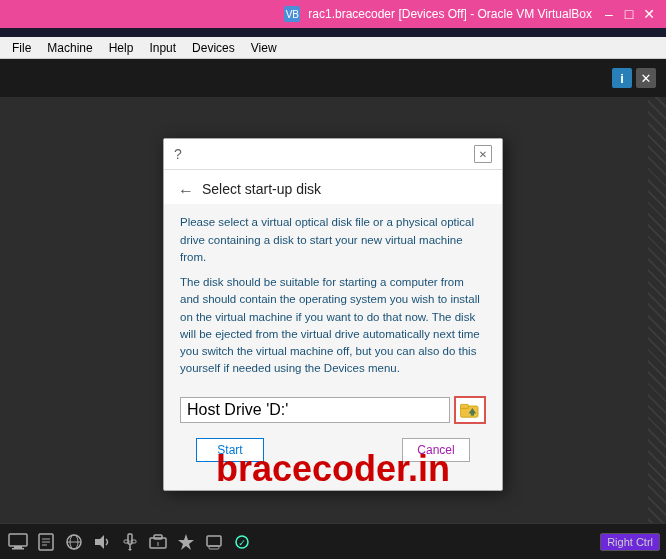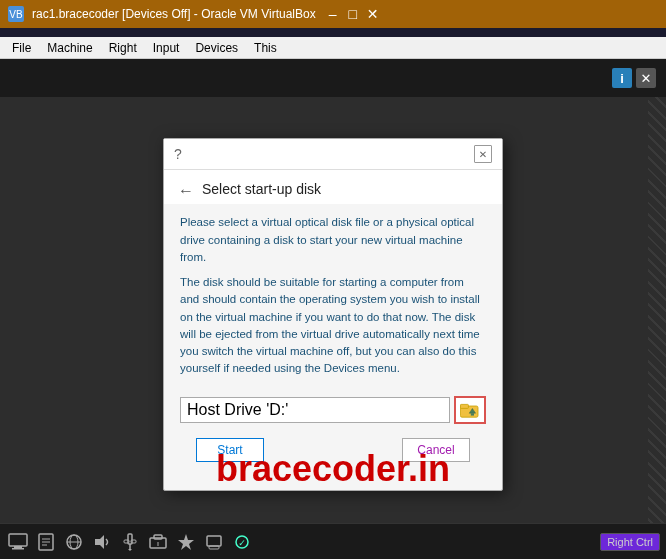--- a/index.html
+++ b/index.html
@@ -8,27 +8,28 @@
       height: 559px;
       overflow: hidden;
       font-family: 'Segoe UI', Tahoma, Geneva, Verdana, sans-serif;
       font-size: 12px;
       background: #1a1a2e;
       position: relative;
     }
 
     
     #title-bar {
-      background: #a16207;
+      background: #ec4899;
       color: white;
       height: 28px;
       display: flex;
       align-items: center;
       padding: 0 8px;
       gap: 8px;
+      justify-content: flex-end;
     }
     #title-bar-icon {
       width: 16px;
       height: 16px;
       background: #4a90d9;
       border-radius: 2px;
       display: flex;
       align-items: center;
       justify-content: center;
       font-size: 10px;
@@ -294,24 +295,24 @@
   <div id="title-bar-controls">
     <button class="title-btn">–</button>
     <button class="title-btn">□</button>
     <button class="title-btn close">✕</button>
   </div>
 </div>
 
 <div id="menu-bar">
   <span class="menu-item">File</span>
   <span class="menu-item">Machine</span>
-  <span class="menu-item">Right</span>
+  <span class="menu-item">Help</span>
   <span class="menu-item">Input</span>
   <span class="menu-item">Devices</span>
-  <span class="menu-item">This</span>
+  <span class="menu-item">View</span>
 </div>
 
 <div id="notification-bar">
   <div id="notif-icons">
     <div class="notif-icon-btn">
       <svg width="20" height="20" viewBox="0 0 20 20">
         <rect width="20" height="20" rx="2" fill="#2980b9"></rect>
         <text x="10" y="15" text-anchor="middle" fill="white" font-size="13" font-weight="bold">i</text>
       </svg>
     </div>

